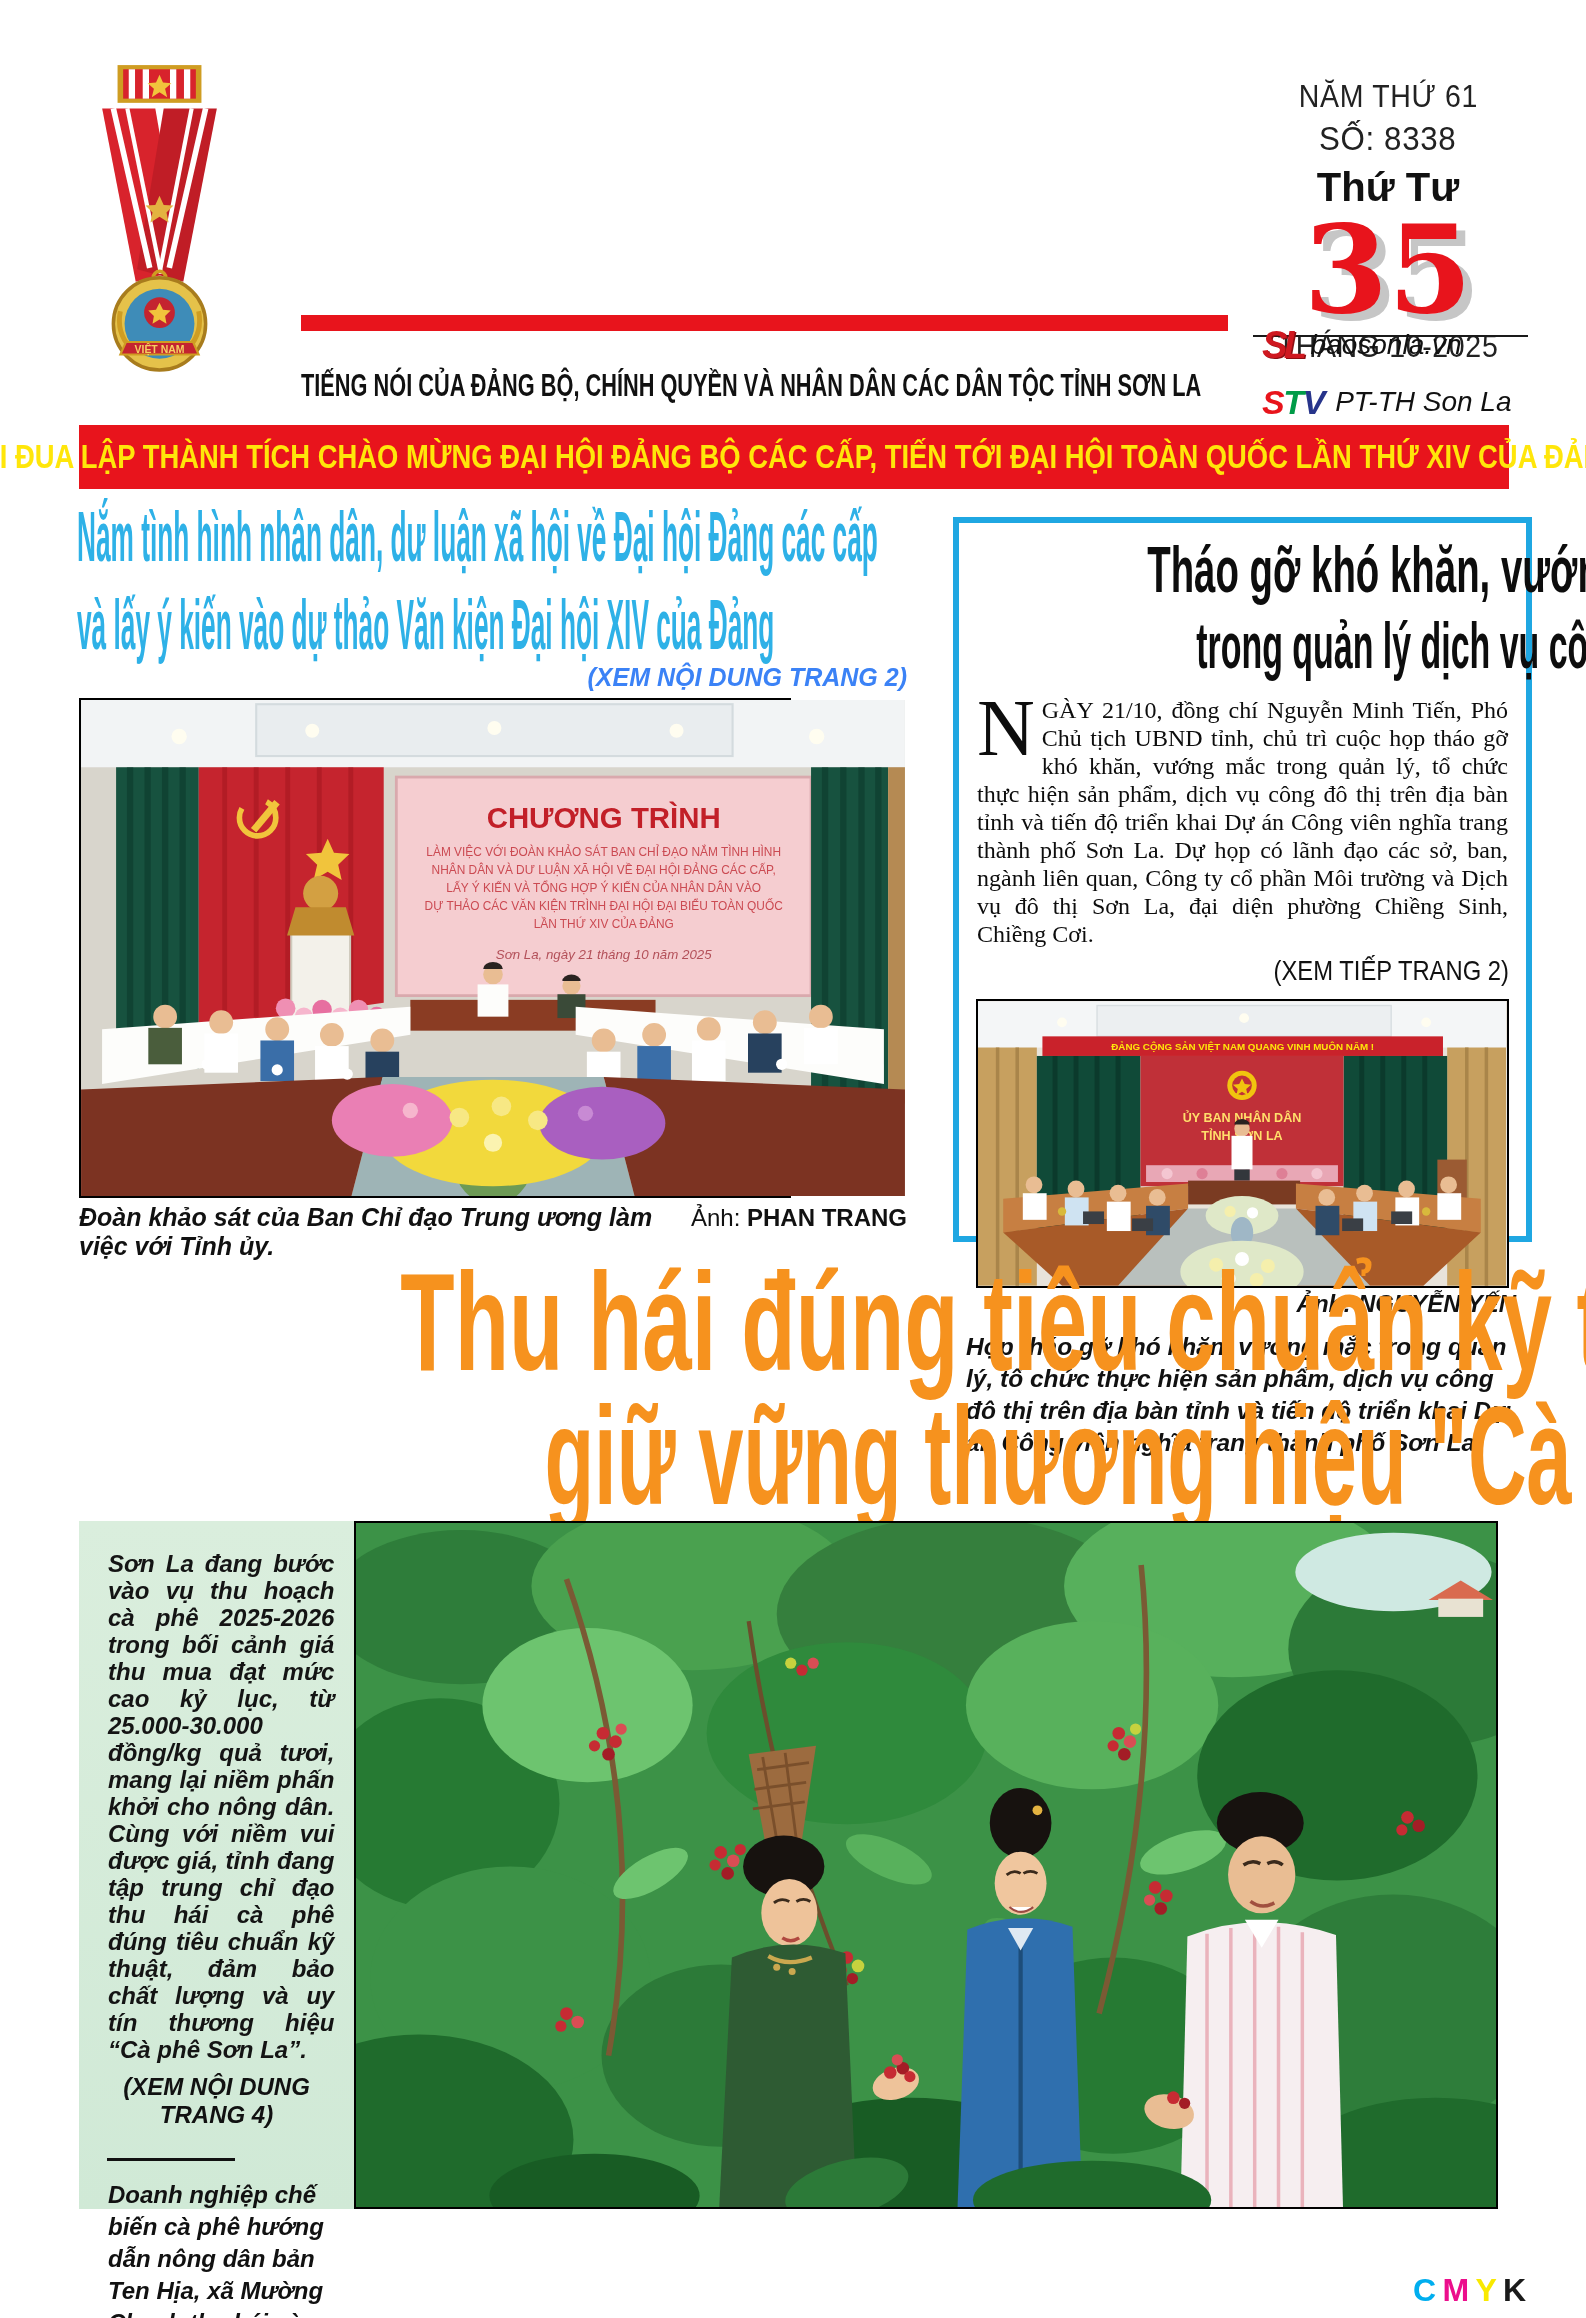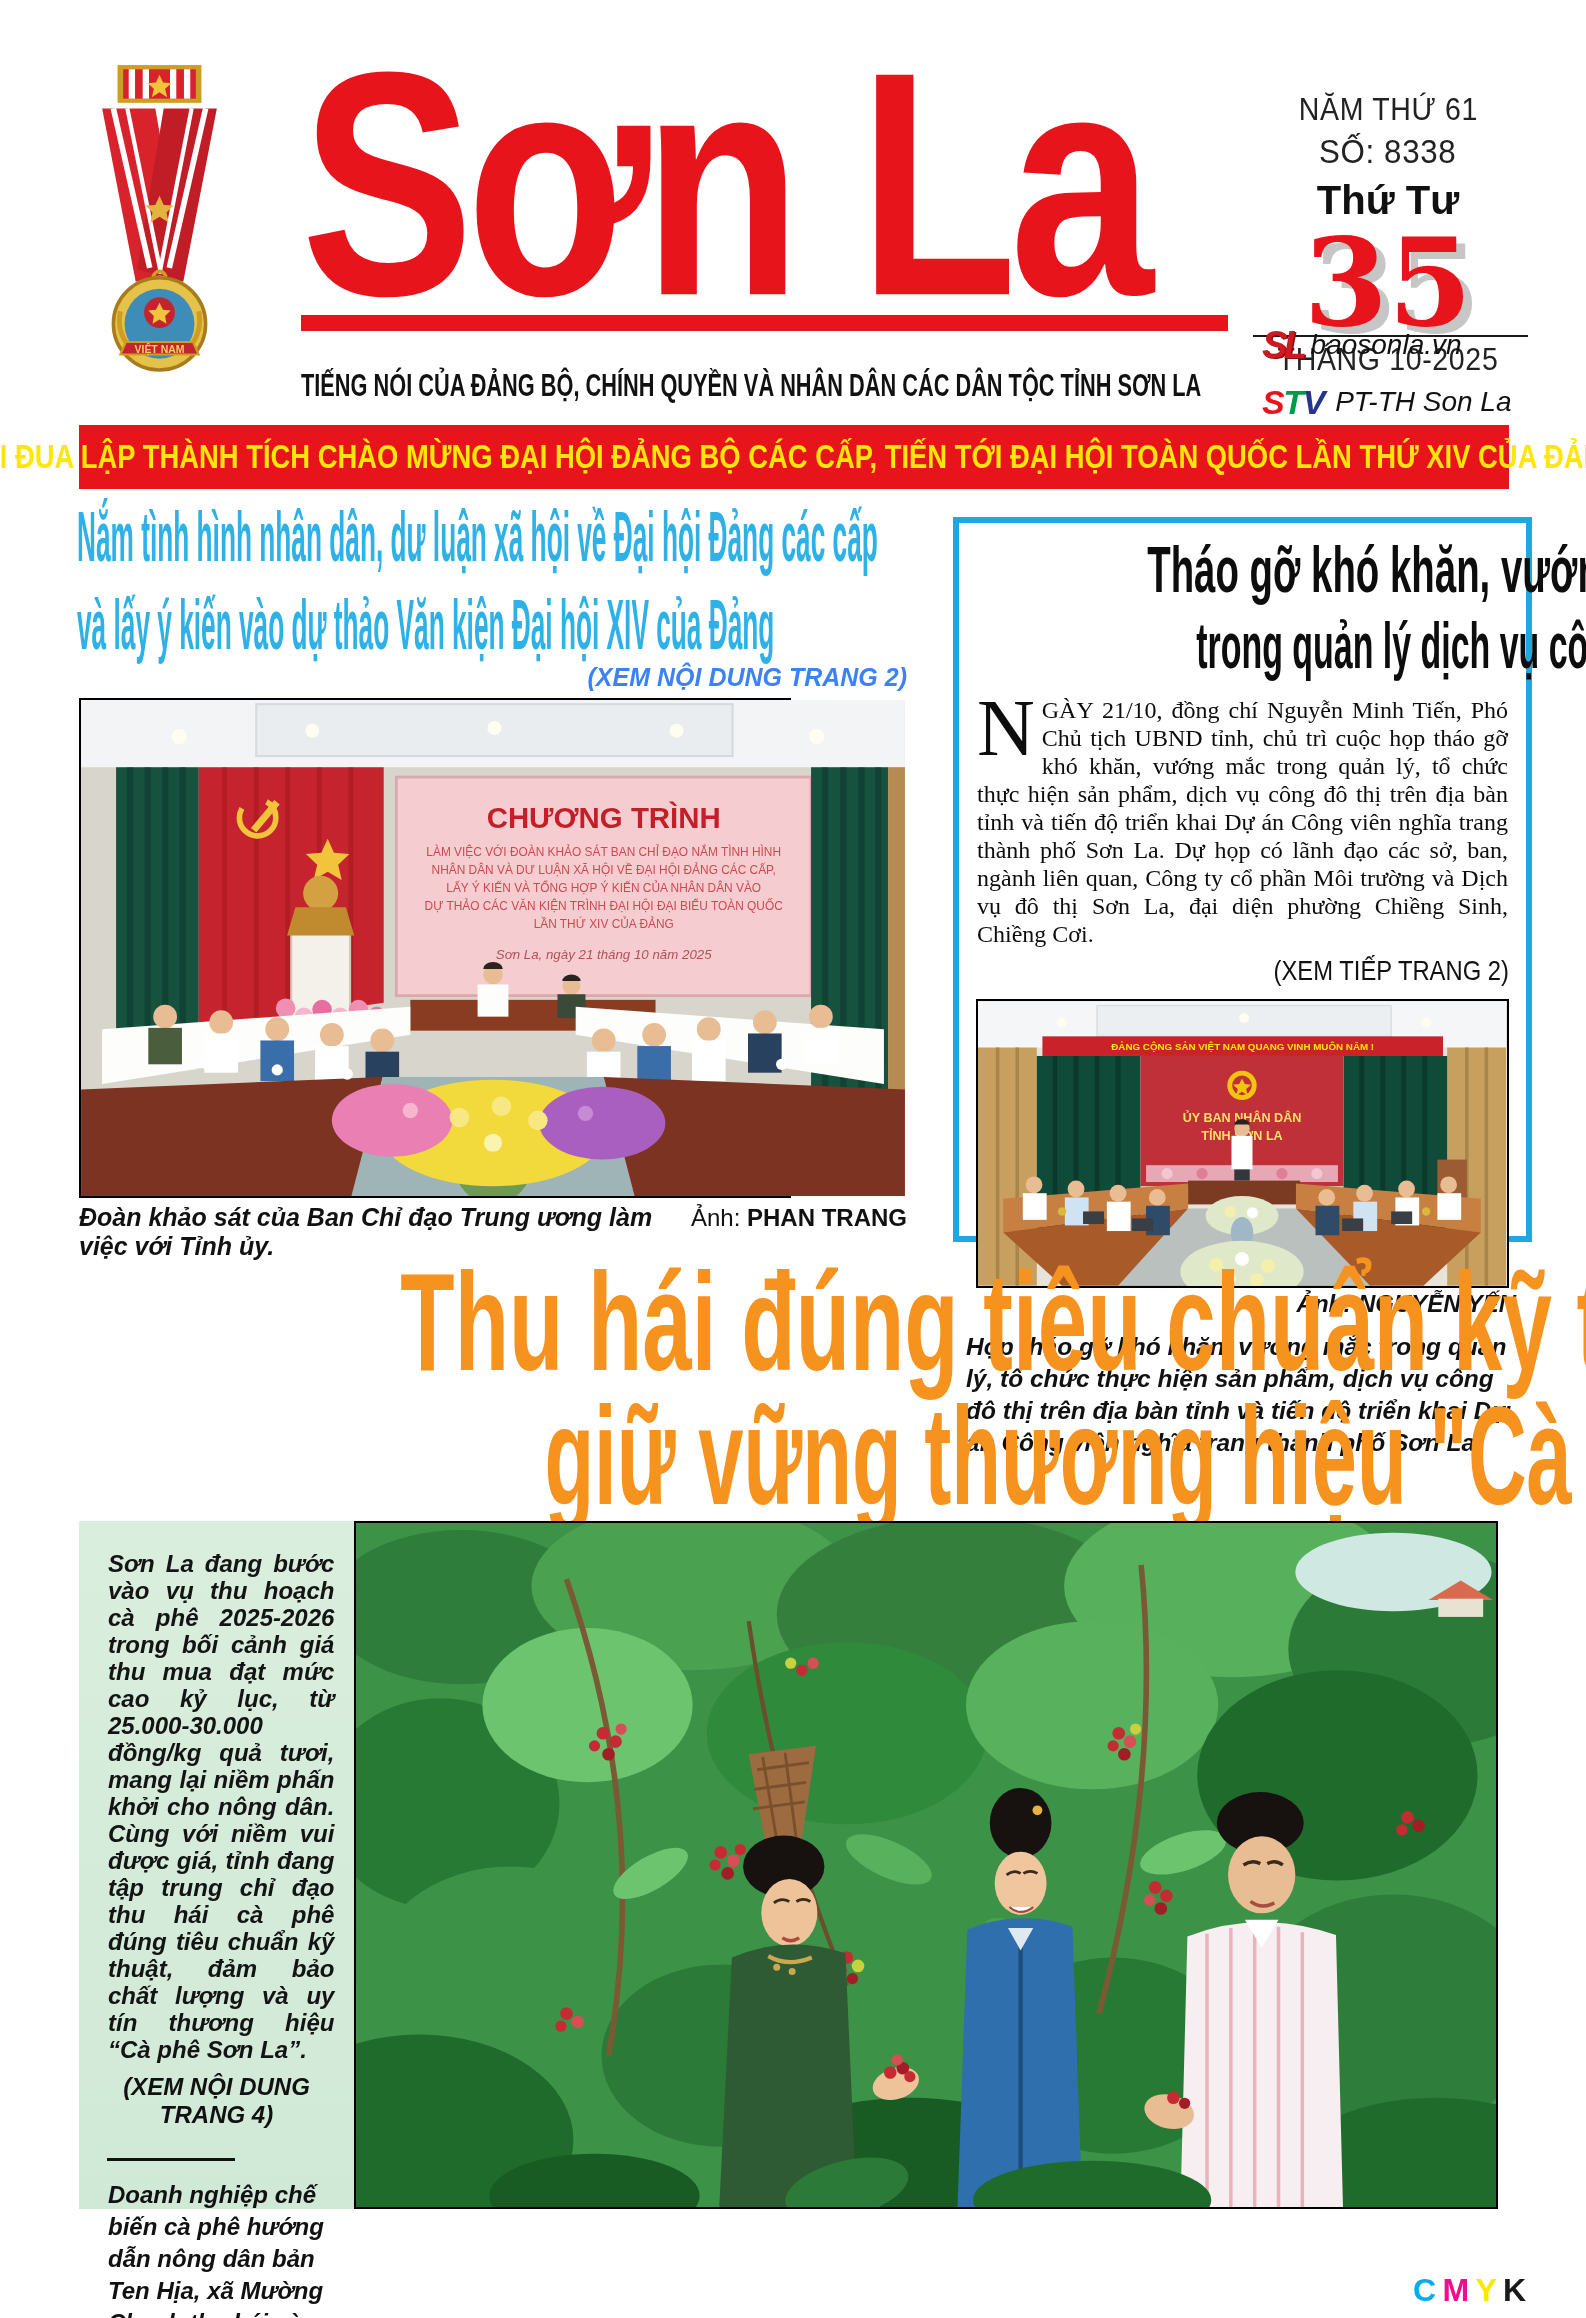--- a/index.html
+++ b/index.html
@@ -14,21 +14,21 @@
   .title{left:301px;top:25px;font-weight:bold;font-size:301px;line-height:1;
          color:#e8141c;letter-spacing:-8.4px;}
   .title .sx{transform:scale(0.86,1.06);}
   .red-bar{left:301px;top:315px;width:927px;height:16px;background:#e8141c;}
   .slogan1{left:301px;top:336px;font-size:29px;font-weight:700;color:#161616;}
   .slogan1 .sx{transform:scaleX(0.94);}
   .slogan2{left:301px;top:367px;font-size:32px;font-weight:900;color:#111;}
   .slogan2 .sx{transform:scaleX(0.68);}
 
   .hdr-right{left:1242px;top:79px;width:292px;text-align:center;}
-  .hdr-year,.hdr-issue,.hdr-month{font-size:31px;font-weight:400;color:#222;letter-spacing:0.7px;margin-top:13px;}
+  .hdr-year,.hdr-issue,.hdr-month{font-size:31px;font-weight:400;color:#222;letter-spacing:0.7px;}
   .hdr-year .sxc,.hdr-issue .sxc,.hdr-month .sxc{transform:scaleX(0.92);}
   .hdr-issue{font-size:34px;margin-top:4.2px;}
   .hdr-weekday{font-size:40px;font-weight:700;color:#111;margin-top:7px;}
   .hdr-day{font-family:"DejaVu Serif",serif;font-weight:700;font-size:121px;line-height:0.92;
            color:#e8141c;text-shadow:9px 7px 0 #c6c6c6;margin-top:4.2px;}
   .hdr-month{margin-top:3px;}
   .hdr-line{left:1253px;top:335px;width:275px;height:2.1px;background:#1a1a1a;}
   .logo-row{left:1262px;width:266px;height:36px;display:flex;align-items:center;gap:11.2px;justify-content:flex-start;}
   .row1{top:327px;gap:7px;}  .row2{top:384px;}
   .sl-logo{font-style:italic;font-weight:900;font-size:38px;color:#cf1820;
@@ -123,23 +123,20 @@
     <circle cx="118" cy="378" r="66" fill="#e5c24a" stroke="#a87c1d" stroke-width="5"></circle>
     <circle cx="118" cy="378" r="50" fill="#3e8cb8"></circle>
     <circle cx="118" cy="362" r="22" fill="#c42430"></circle>
     <path d="M118 348 l5 10 11 1 -8 8 2 11 -10 -6 -10 6 2 -11 -8 -8 11 -1z" fill="#f1c43c"></path>
     <path d="M62 360 q-6 30 14 52" stroke="#cf9d22" stroke-width="7" fill="none"></path>
     <path d="M174 360 q6 30 -14 52" stroke="#cf9d22" stroke-width="7" fill="none"></path>
     <path d="M70 404 h96 l8 18 h-112z" fill="#c42430" stroke="#cf9d22" stroke-width="3"></path>
     <text x="118" y="420" text-anchor="middle" font-size="15" font-weight="bold" fill="#f5d060">VIỆT NAM</text>
   </svg>
 
-  <div class="abs title nowrap">
-    <span class="sx">Sơn La</span>
-  </div>
   <div class="abs red-bar"></div>
   <div class="abs slogan2 nowrap">
     <span class="sx">TIẾNG NÓI CỦA ĐẢNG BỘ, CHÍNH QUYỀN VÀ NHÂN DÂN CÁC DÂN TỘC TỈNH SƠN LA</span>
   </div>
 
   <div class="abs hdr-right">
     <div class="hdr-year nowrap"><span class="sxc">NĂM THỨ 61</span></div>
     <div class="hdr-issue nowrap"><span class="sxc">SỐ: 8338</span></div>
     <div class="hdr-weekday">Thứ Tư</div>
     <div class="hdr-day">35</div>

